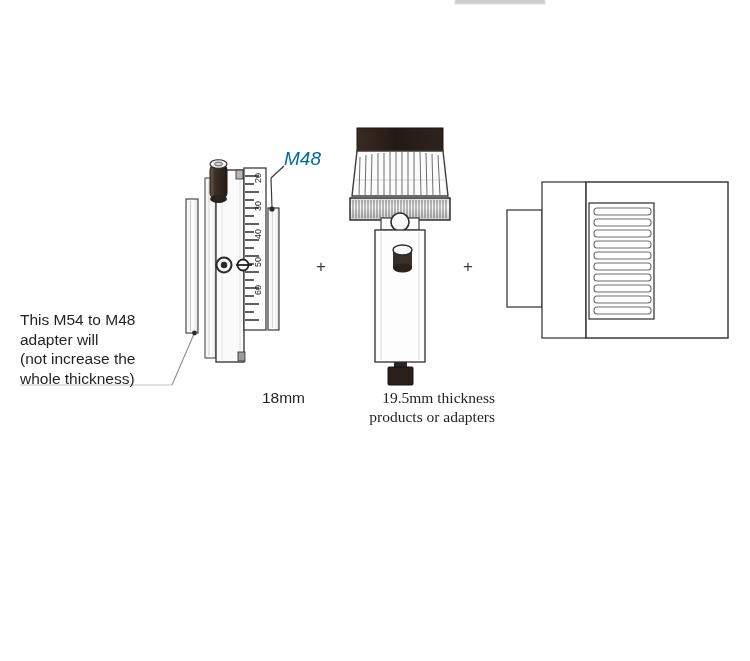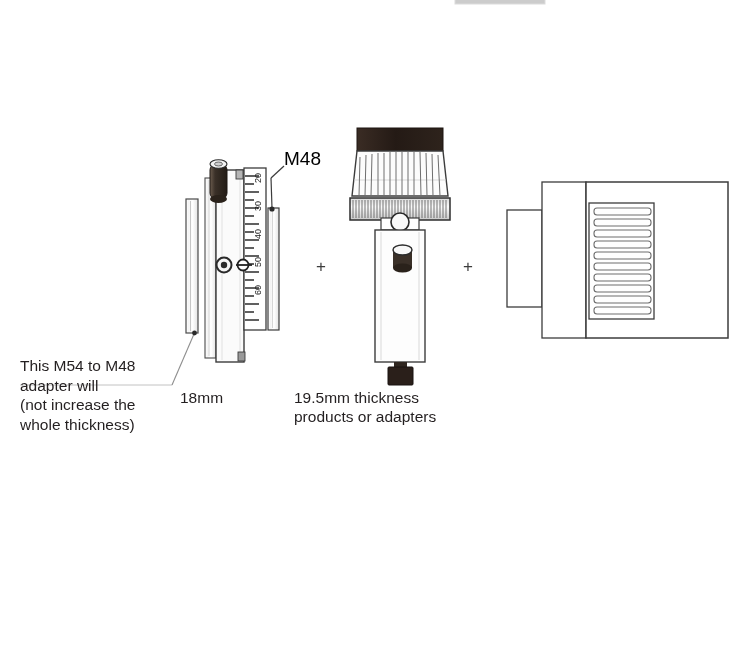--- a/index.html
+++ b/index.html
@@ -20,46 +20,46 @@
   }
   #diagram-svg {
     position: absolute;
     left: 0;
     top: 0;
     width: 750px;
     height: 661px;
   }
   .cap {
     position: absolute;
-    text-align: left;
+    text-align: right;
     font-size: 15.5px;
     line-height: 19px;
     color: #231f20;
     white-space: pre-line;
   }
   .plus {
     position: absolute;
     font-size: 17px;
     line-height: 17px;
     color: #3c3c3c;
   }
   .note {
     position: absolute;
     font-size: 15.5px;
     line-height: 19.5px;
     color: #231f20;
     white-space: pre-line;
     text-align: left;
-    margin-top: 46px;
   }
   .lbl {
     position: absolute;
     font-size: 19px;
     line-height: 21px;
-    color: #000000;
+    color: #0369a1;
+    font-style: italic;
   }
 </style>
 </head>
 <body>
 
 <div id="stage">
 
   <svg id="diagram-svg" viewBox="0 0 750 661">
     <defs>
       <linearGradient id="cyl-shade" x1="0" y1="0" x2="1" y2="0">
@@ -282,17 +282,17 @@
 whole thickness)</div>
 
   <div class="lbl" style="left:284px; top:148px;">M48</div>
 
   <div class="plus" style="left:316px; top:258px;">+</div>
 
   <div class="plus" style="left:463px; top:258px;">+</div>
 
   <div class="cap" style="left:180px; top:388px; width:125px;">18mm</div>
 
-  <div class="cap" style="left:294px; top:388px; width:190px;">19.5mm thickness
+  <div class="cap" style="left:305px; top:388px; width:190px;font-family:Liberation Serif, serif;">19.5mm thickness
 products or adapters</div>
 
 
 </div>
 
 </body></html>

